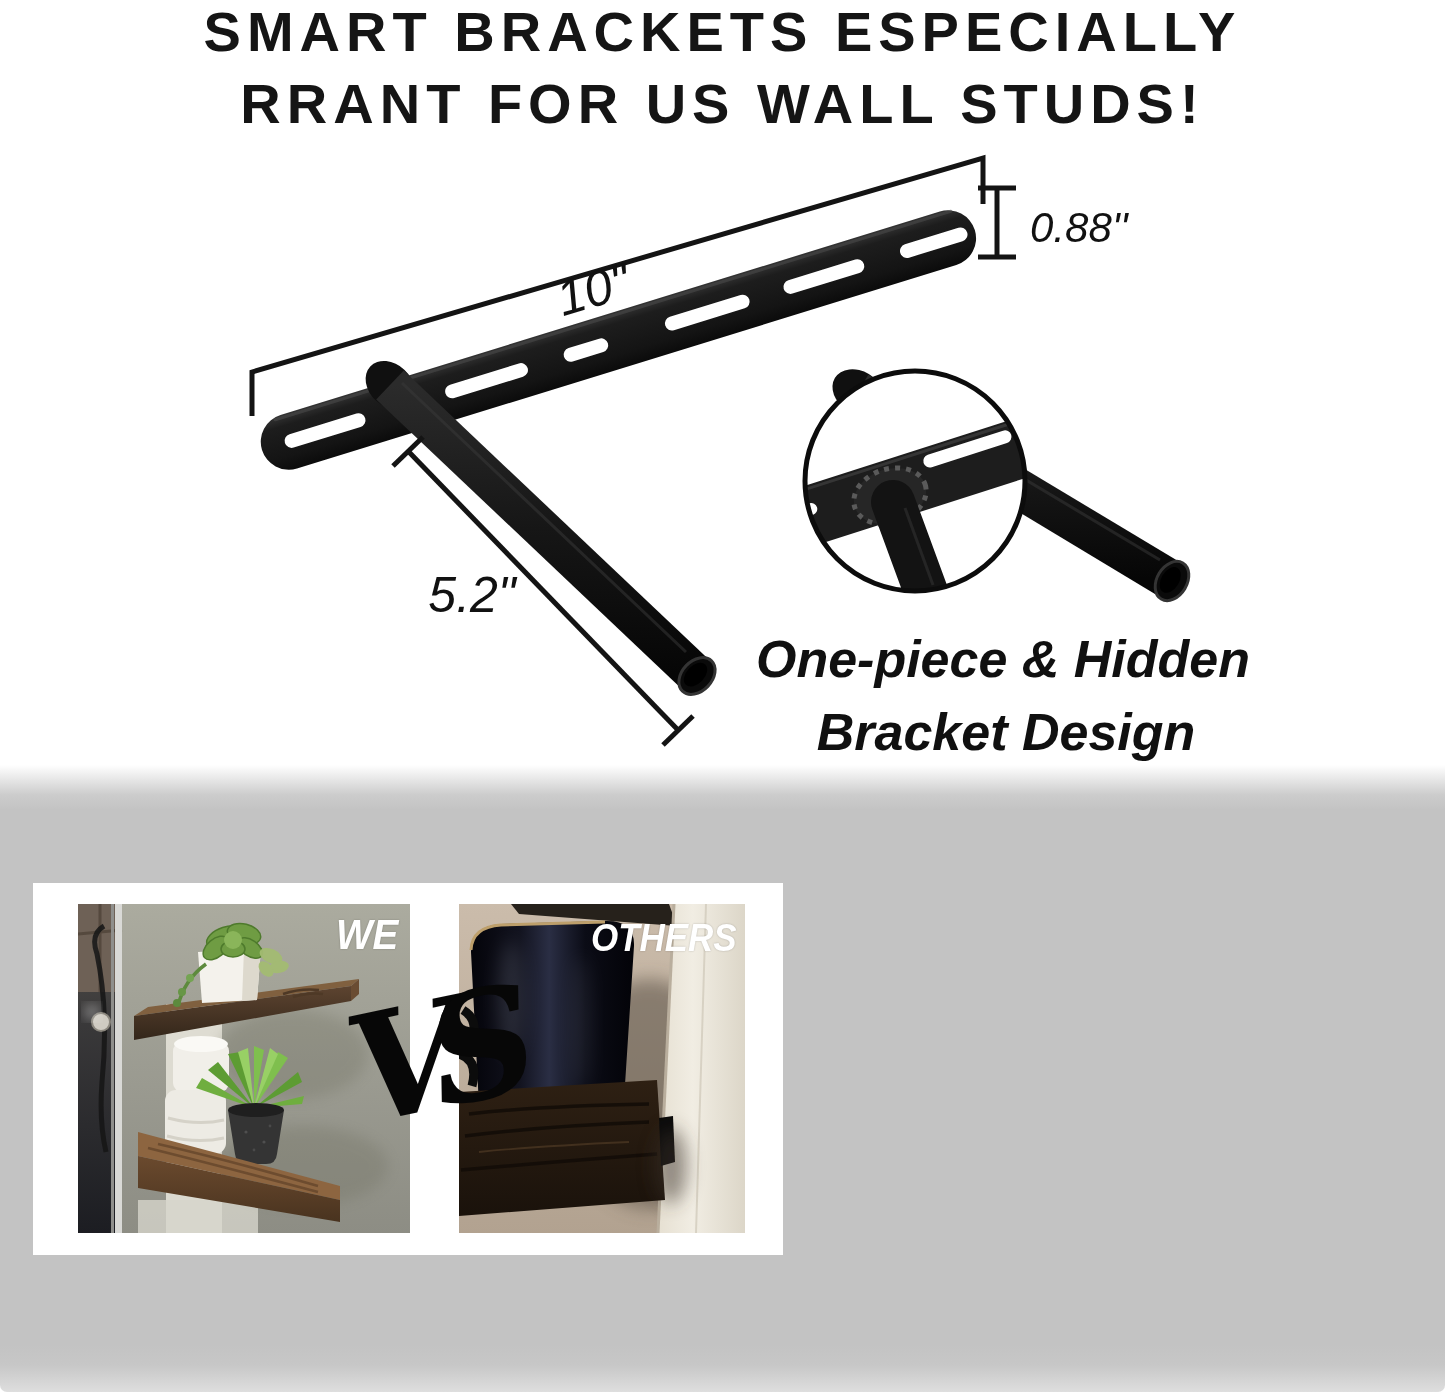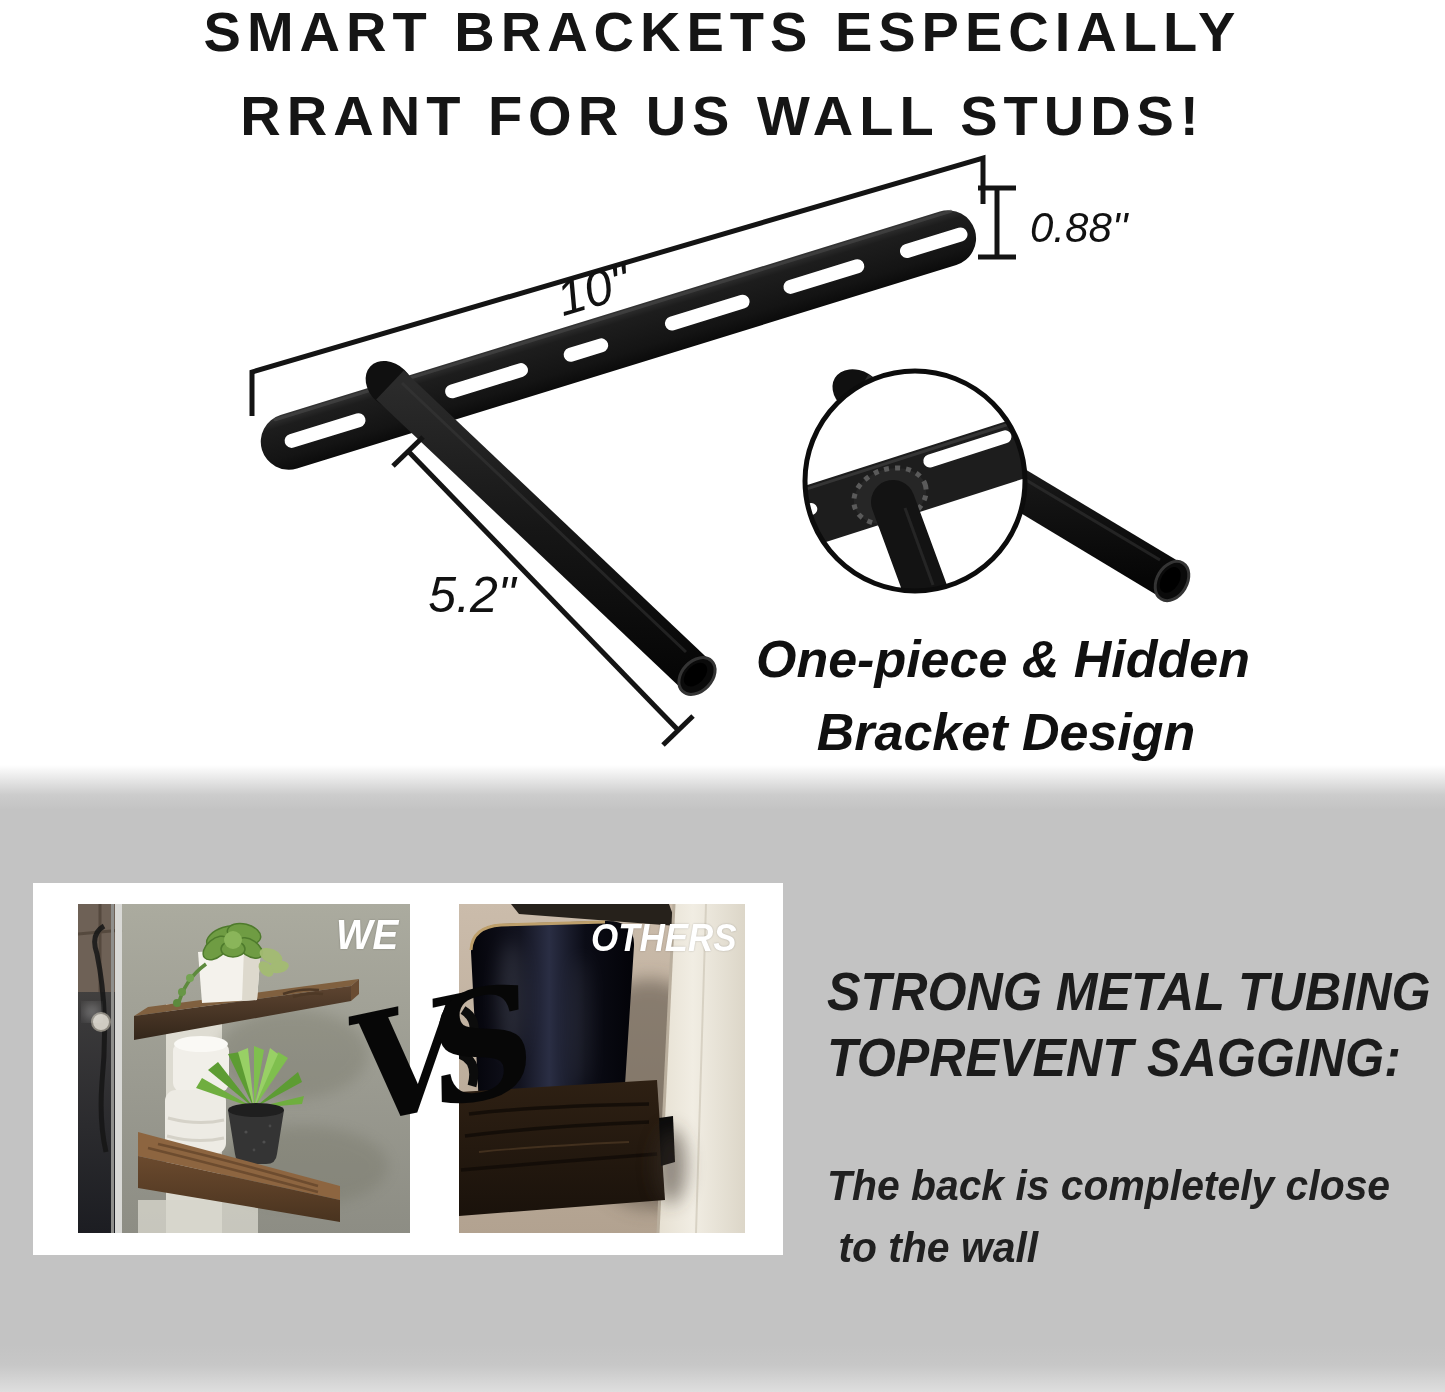--- a/index.html
+++ b/index.html
@@ -1,24 +1,25 @@
 <!DOCTYPE html>
 <html><head>
 <meta charset="utf-8">
 <style>
   html,body{margin:0;padding:0;background:#ffffff;}
   .page{
     position:relative;width:1445px;height:1392px;overflow:hidden;background:#ffffff;
     font-family:"Liberation Sans", sans-serif;
+    border-radius:7px;
   }
   
   .title-block{position:absolute;top:0;left:0;width:1445px;text-align:center;color:#151515;}
   .title-line{font-weight:700;font-size:56px;line-height:60px;letter-spacing:6px;white-space:nowrap;}
   .title-line.l1{margin-top:2px;}
-  .title-line.l2{margin-top:24px;}
+  .title-line.l2{margin-top:12px;}
   
   .diagram-svg{position:absolute;top:140px;left:0;width:1445px;height:640px;}
   
   .gray-section{
     position:absolute;top:765px;left:0;width:1445px;height:627px;
     background:linear-gradient(180deg,#ffffff 0px,#cccccc 30px,#c3c3c3 45px,#c3c3c3 580px,#c7c7c7 600px,#dedede 627px);
   }
   .compare-card{position:absolute;left:33px;top:118px;width:750px;height:372px;background:#ffffff;}
   .photo{position:absolute;top:21px;}
   .photo.left{left:45px;width:332px;height:329px;}
@@ -316,24 +317,14 @@
         </svg>
       </div>
 
       <div class="photo-label we-label">WE</div>
       <div class="photo-label others-label">OTHERS</div>
       <svg class="vs-svg" viewBox="0 0 230 160">
         <text x="18" y="122" font-size="148" font-weight="700" font-style="italic" font-family="DejaVu Serif, serif" letter-spacing="-34" fill="#070707" transform="rotate(-12 115 80)">VS</text>
       </svg>
     </div>
 
-    <div class="feature-block">
-      <div class="feature-headline">
-        <div>STRONG METAL TUBING</div>
-        <div>TOPREVENT SAGGING:</div>
-      </div>
-      <div class="feature-body">
-        <div>The back is completely close</div>
-        <div class="line2">to the wall</div>
-      </div>
-    </div>
   </div>
 </div>
 
 </body></html>

